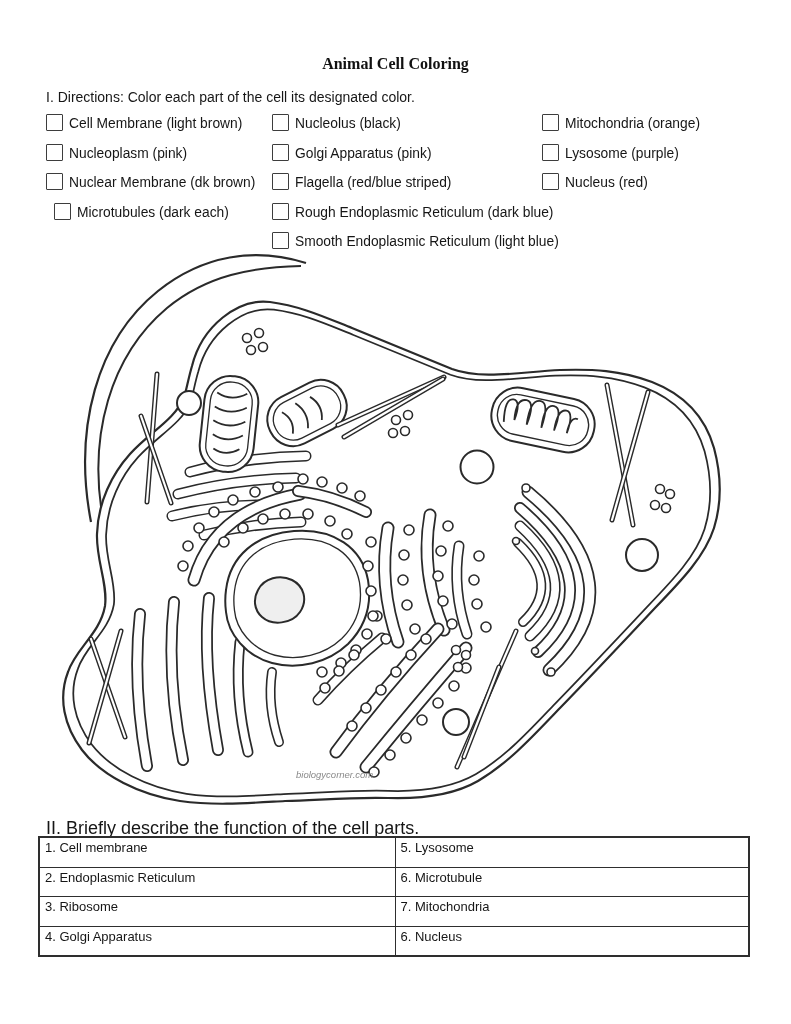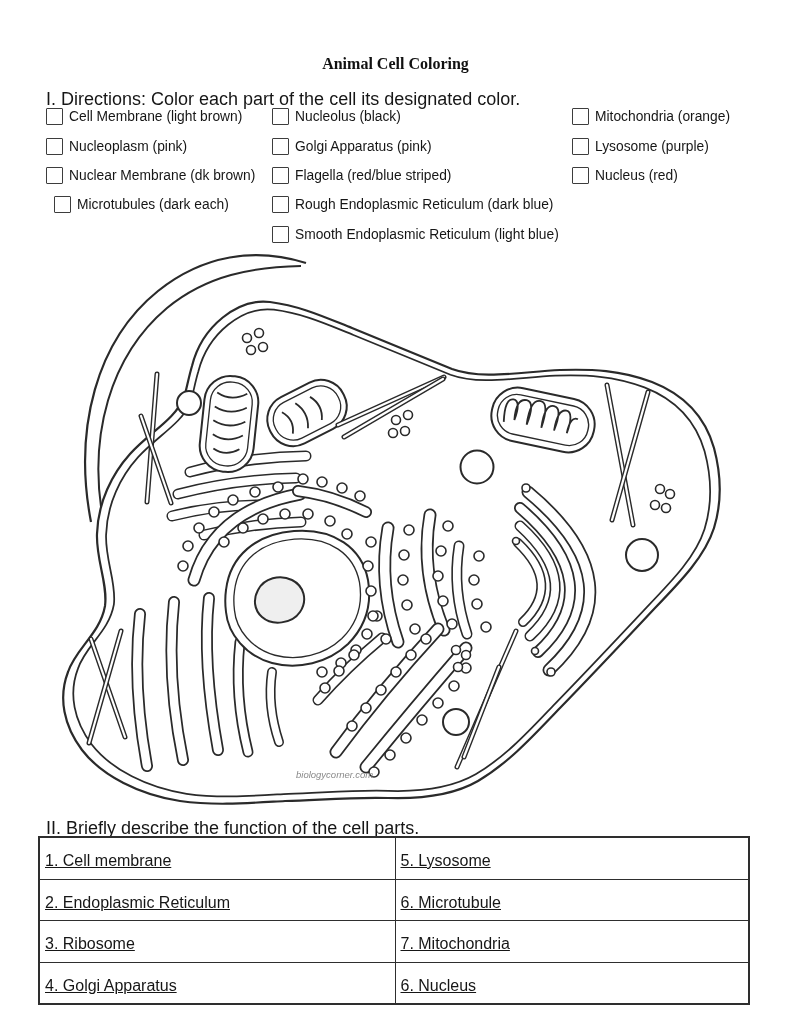--- a/index.html
+++ b/index.html
@@ -1,30 +1,30 @@
 <!DOCTYPE html>
 <html><head>
 <meta charset="utf-8">
 <style>
   html,body{margin:0;padding:0;background:#e8e8e8;}
   .page{position:relative;width:791px;height:1024px;background:#ffffff;overflow:hidden;
         font-family:"Liberation Sans",sans-serif;color:#161616;}
   .doc-title{position:absolute;top:55px;left:0;width:791px;text-align:center;
         font-family:"Liberation Serif",serif;font-weight:bold;font-size:16px;color:#111;}
-  .h1{position:absolute;left:46px;top:89px;font-size:18px;}
+  .h1{position:absolute;left:46px;top:89px;font-size:14px;}
   .h2{position:absolute;left:46px;top:818px;font-size:18px;}
   .col{position:absolute;top:102px;}
-  .crow{display:flex;align-items:center;height:29.4px;}
+  .crow{display:flex;align-items:flex-end;height:29.4px;}
   .cb{width:15px;height:15px;border:1.9px solid #3d3d3d;background:#fff;border-radius:1px;
       flex:0 0 auto;margin-right:6px;}
   .lbl{font-size:13.8px;white-space:nowrap;}
   .fn-table{position:absolute;left:38px;top:836px;width:710px;border-collapse:collapse;
       border:2px solid #2e2e2e;table-layout:fixed;}
   .fn-table td{border:1.6px solid #2e2e2e;height:26.5px;vertical-align:top;
-      font-size:16px;padding:14px 4px 0 5px;text-decoration:underline;}
+      font-size:13px;padding:2px 4px 0 5px;}
   svg{position:absolute;left:0;top:0;}
   .tube-o{fill:none;stroke:#2a2a2a;stroke-linecap:round;}
   .tube-i{fill:none;stroke:#ffffff;stroke-linecap:round;}
   .ln{fill:none;stroke:#2a2a2a;}
   .dots circle{fill:#ffffff;stroke:#2a2a2a;stroke-width:1.6;}
   .wm{font-family:"Liberation Sans",sans-serif;font-style:italic;font-size:9.5px;fill:#8a8a8a;}
 </style>
 </head>
 <body>
 
@@ -68,21 +68,21 @@
     <div class="crow">
       <span class="cb"></span>
       <span class="lbl">Rough Endoplasmic Reticulum (dark blue)</span>
       </div>
     <div class="crow">
       <span class="cb"></span>
       <span class="lbl">Smooth Endoplasmic Reticulum (light blue)</span>
       </div>
   </div>
 
-  <div class="col" style="left:572px">
+  <div class="col" style="left:542px">
     <div class="crow">
       <span class="cb"></span>
       <span class="lbl">Mitochondria (orange)</span>
       </div>
     <div class="crow">
       <span class="cb"></span>
       <span class="lbl">Lysosome (purple)</span>
       </div>
     <div class="crow">
       <span class="cb"></span>

